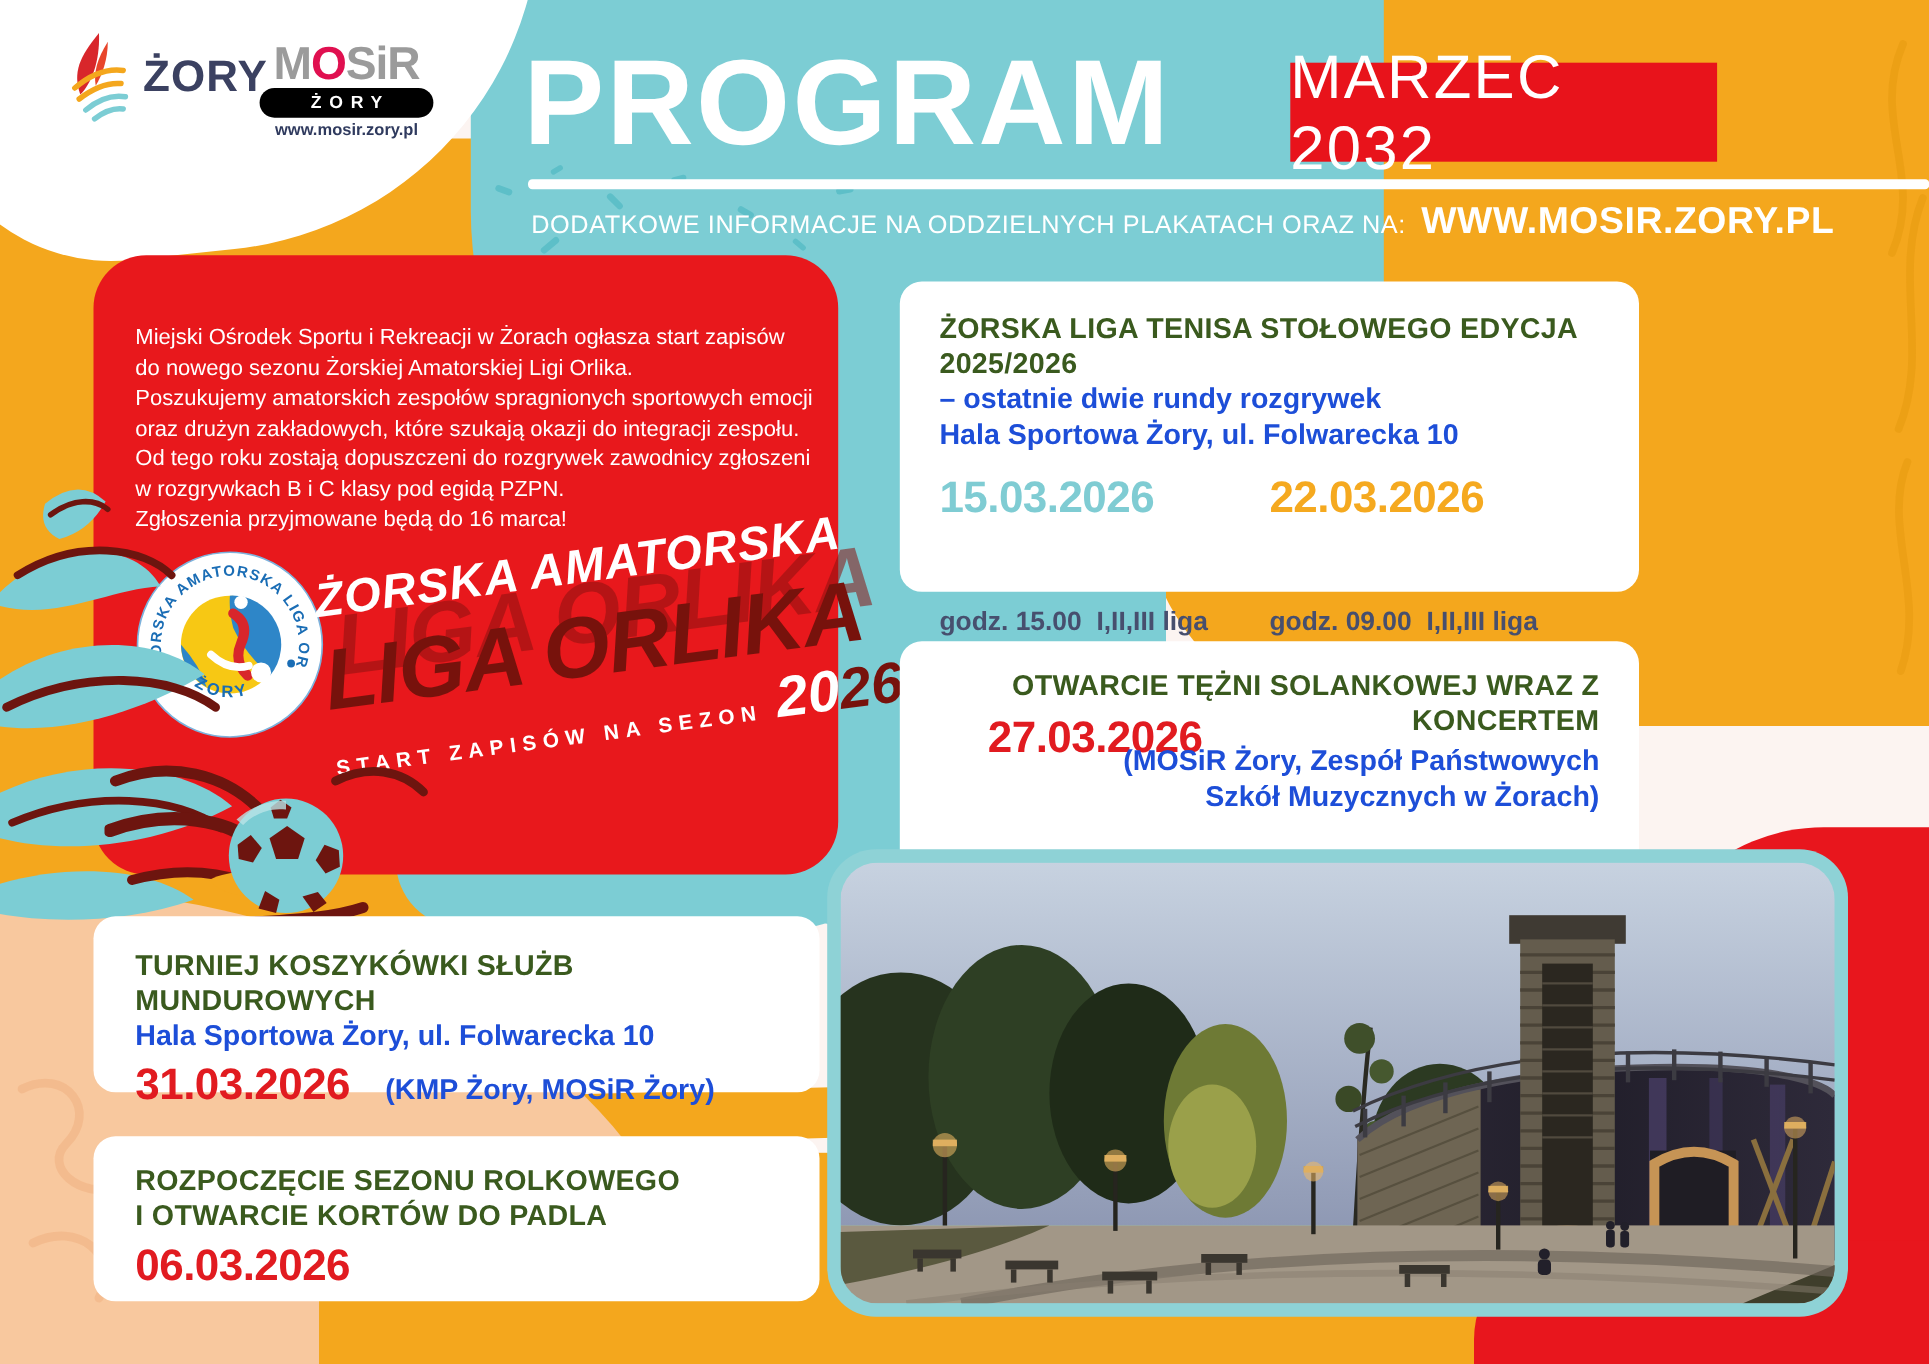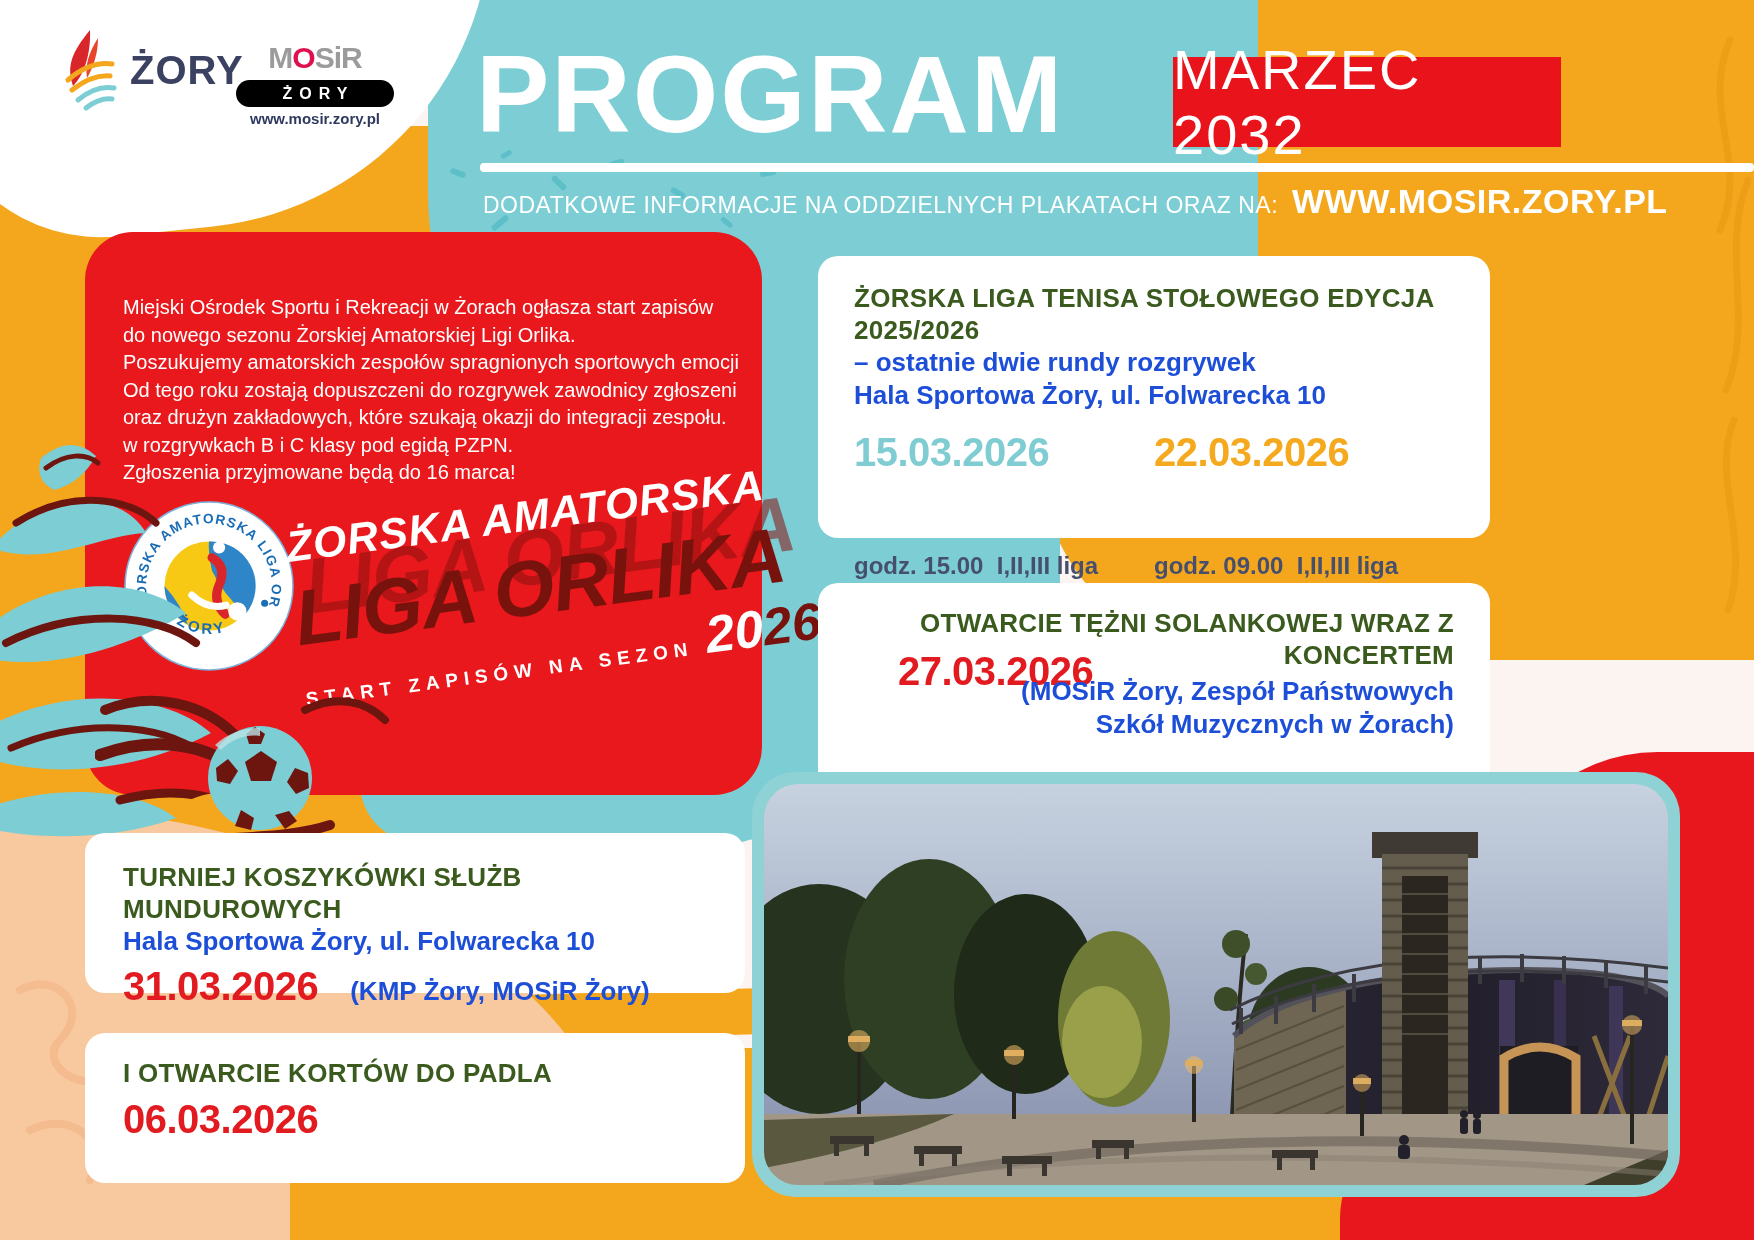--- a/index.html
+++ b/index.html
@@ -27,21 +27,21 @@
   .marzec-box{left:1173px;top:57px;width:388px;height:90px;background:#e8131b;display:flex;align-items:center;justify-content:center;}
   .marzec-box span{color:#ffffff;font-size:56px;font-weight:400;letter-spacing:2px;}
   .info-row{left:483px;top:182px;display:flex;align-items:baseline;gap:14px;white-space:nowrap;}
   .info-prefix{color:#ffffff;font-size:23px;font-weight:400;letter-spacing:.5px;}
   .info-url{color:#ffffff;font-size:34px;font-weight:800;letter-spacing:.5px;}
 
   
   .city-logo{left:52px;top:28px;display:flex;align-items:center;gap:8px;}
   .city-name{color:#3b4161;font-size:40px;font-weight:800;letter-spacing:1px;}
   .mosir-logo{left:236px;top:38px;width:158px;text-align:center;}
-  .mosir-word{font-size:30px;font-weight:800;letter-spacing:-1px;color:#9b9b9b;line-height:40px;}
+  .mosir-word{font-size:42px;font-weight:800;letter-spacing:-1px;color:#9b9b9b;line-height:40px;}
   .mosir-word .o-red{color:#e01050;}
   .mosir-pill{margin-top:2px;background:#000000;border-radius:14px;height:27px;display:flex;align-items:center;justify-content:center;}
   .mosir-pill span{color:#ffffff;font-size:16px;font-weight:700;letter-spacing:7px;padding-left:7px;}
   .mosir-url{margin-top:3px;color:#2f3a5e;font-size:15px;font-weight:700;}
 
   
   .liga-card{left:85px;top:232px;width:677px;height:563px;background:#e8181c;border-radius:48px;}
   .liga-par{position:absolute;left:38px;top:62px;color:#ffffff;font-size:20px;font-weight:500;line-height:27.5px;white-space:nowrap;}
   .liga-diag{position:absolute;left:208px;top:258px;width:500px;transform:rotate(-7.5deg);}
   .liga-t1{color:#ffffff;font-size:43px;font-weight:900;font-style:italic;letter-spacing:1px;white-space:nowrap;}
@@ -170,22 +170,22 @@
   <div class="abs info-row">
     <span class="info-prefix">DODATKOWE INFORMACJE NA ODDZIELNYCH PLAKATACH ORAZ NA:</span>
     <span class="info-url">WWW.MOSIR.ZORY.PL</span>
   </div>
 
   <div class="abs liga-card">
     <div class="liga-par">
       <div>Miejski Ośrodek Sportu i Rekreacji w Żorach ogłasza start zapisów</div>
       <div>do nowego sezonu Żorskiej Amatorskiej Ligi Orlika.</div>
       <div>Poszukujemy amatorskich zespołów spragnionych sportowych emocji</div>
+      <div>oraz drużyn zakładowych, które szukają okazji do integracji zespołu.</div>
       <div>Od tego roku zostają dopuszczeni do rozgrywek zawodnicy zgłoszeni</div>
-      <div>oraz drużyn zakładowych, które szukają okazji do integracji zespołu.</div>
       <div>w rozgrywkach B i C klasy pod egidą PZPN.</div>
       <div>Zgłoszenia przyjmowane będą do 16 marca!</div>
     </div>
 
     <svg class="badge-svg" viewBox="0 0 170 170">
       <circle cx="85" cy="85" r="83" fill="#ffffff" stroke="#7db2dc" stroke-width="1.5"></circle>
       <defs>
         <path id="arcTop" d="M26.7,106.2 A62,62 0 1 1 143.3,106.2" fill="none"></path>
         <path id="arcBot" d="M48,118 A55,55 0 0 0 122,118" fill="none"></path>
       </defs>
@@ -468,18 +468,19 @@
       <div class="card-navy">Hala Sportowa Żory, ul. Folwarecka 10</div>
       <div class="basket-row">
         <span class="card-date date-red">31.03.2026</span>
         <span class="card-navy">(KMP Żory, MOSiR Żory)</span>
       </div>
     </div>
   </div>
 
   <div class="abs wcard roller-card">
     <div class="roller-inner">
+      <div class="card-green">ROZPOCZĘCIE SEZONU ROLKOWEGO</div>
       <div class="card-green">I OTWARCIE KORTÓW DO PADLA</div>
       <div class="card-date date-red" style="margin-top:8px;">06.03.2026</div>
     </div>
   </div>
 
 </div>
 
 </body></html>

